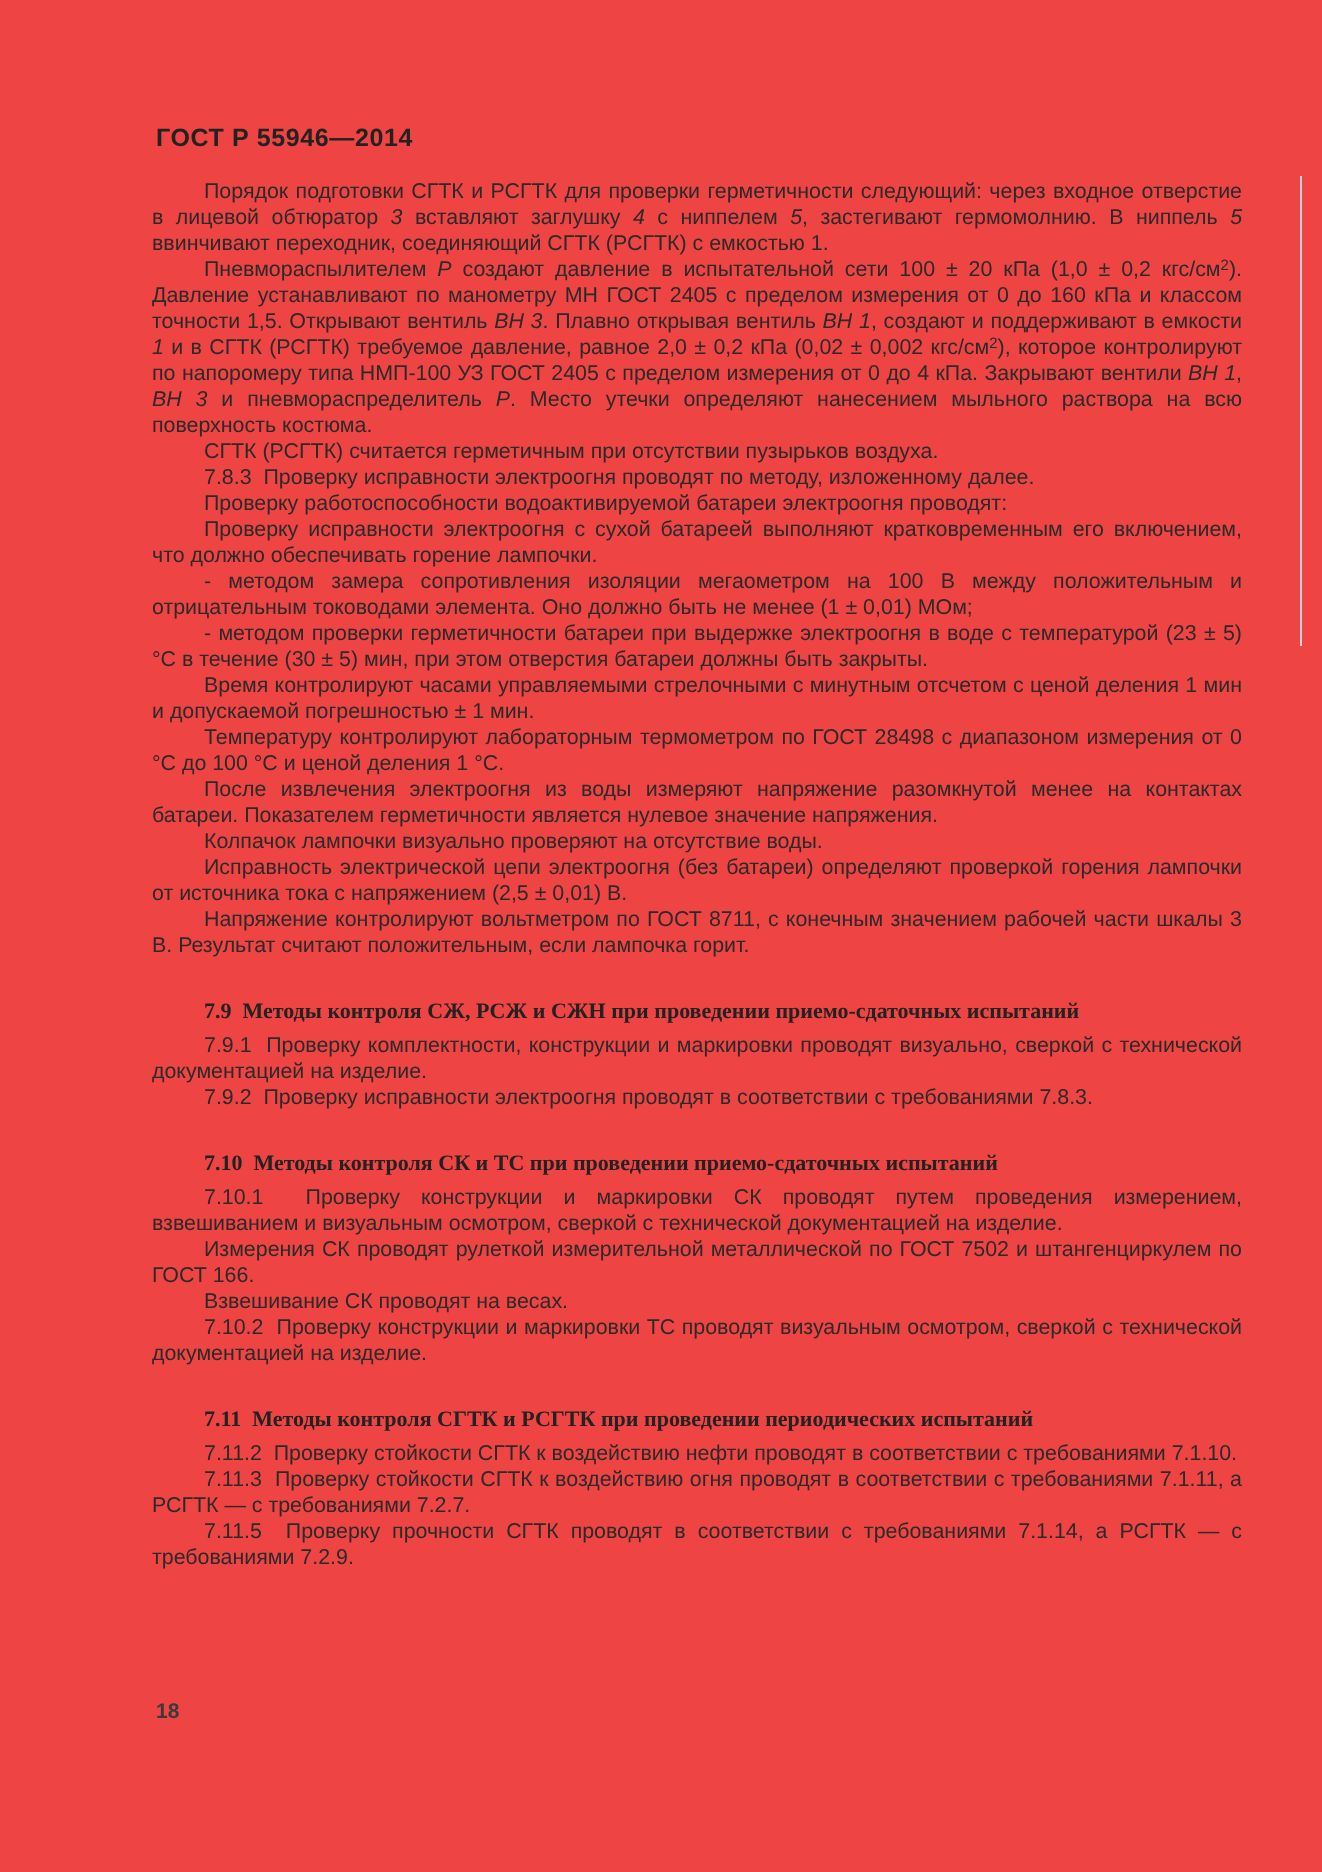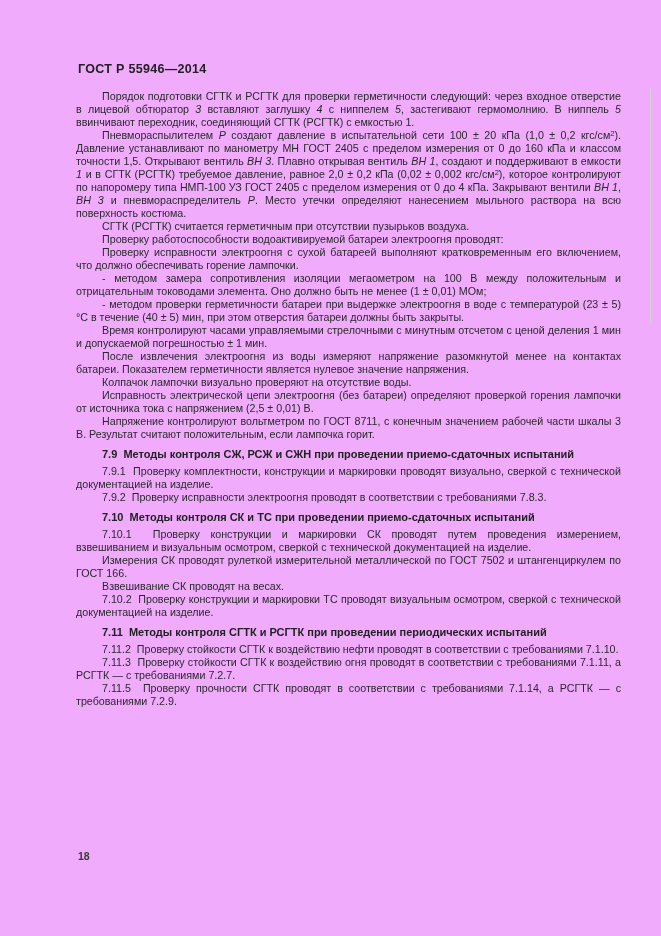--- a/index.html
+++ b/index.html
@@ -1,20 +1,20 @@
 <!DOCTYPE html>
 <html lang="ru"><head>
 <meta charset="utf-8">
 <style>
   html, body { margin: 0; padding: 0; background: #ffffff; }
   .page {
     position: relative;
     width: 661px;
     height: 936px;
-    background: #f0abfc;
+    background: #ef4444;
     overflow: hidden;
     font-family: "Liberation Sans", "DejaVu Sans", sans-serif;
     color: #2a2a2a;
   }
   .doc-header {
     position: absolute;
     left: 78px;
     top: 62px;
     font-size: 12.5px;
     font-weight: 700;
@@ -30,22 +30,23 @@
     line-height: 13px;
     text-align: justify;
   }
   .content p {
     margin: 0;
     text-indent: 26px;
   }
   .content p.heading {
     font-weight: 700;
     font-size: 11px;
-    margin: 7px 0 4px 0;
+    margin: 20px 0 4px 0;
     color: #222;
+    font-family: Liberation Serif, serif;
   }
   .i { font-style: italic; }
   .sup { font-size: 7.5px; vertical-align: 3px; line-height: 0; }
   .page-number {
     position: absolute;
     left: 78px;
     top: 850px;
     font-size: 10.5px;
     color: #3a3a3a;
     font-weight: bold;
@@ -62,25 +63,27 @@
 </head>
 <body>
 
 <div class="page">
   <div class="doc-header">ГОСТ Р 55946—2014</div>
 
   <div class="content">
       <p class="body"><span>Порядок подготовки СГТК и РСГТК для проверки герметичности следующий: через входное отверстие в лицевой обтюратор </span><span class="i">3</span><span> вставляют заглушку </span><span class="i">4</span><span> с ниппелем </span><span class="i">5</span><span>, застегивают гермомолнию. В ниппель </span><span class="i">5</span><span> ввинчивают переходник, соединяющий СГТК (РСГТК) с емкостью 1.</span></p>
       <p class="body"><span>Пневмораспылителем </span><span class="i">Р</span><span> создают давление в испытательной сети 100 ± 20 кПа (1,0 ± 0,2 кгс/см</span><span class="sup">2</span><span>). Давление устанавливают по манометру МН ГОСТ 2405 с пределом измерения от 0 до 160 кПа и классом точности 1,5. Открывают вентиль </span><span class="i">ВН 3</span><span>. Плавно открывая вентиль </span><span class="i">ВН 1</span><span>, создают и поддерживают в емкости </span><span class="i">1</span><span> и в СГТК (РСГТК) требуемое давление, равное 2,0 ± 0,2 кПа (0,02 ± 0,002 кгс/см</span><span class="sup">2</span><span>), которое контролируют по напоромеру типа НМП-100 УЗ ГОСТ 2405 с пределом измерения от 0 до 4 кПа. Закрывают вентили </span><span class="i">ВН 1</span><span>, </span><span class="i">ВН 3</span><span> и пневмораспределитель </span><span class="i">Р</span><span>. Место утечки определяют нанесением мыльного раствора на всю поверхность костюма.</span></p>
       <p class="body"><span>СГТК (РСГТК) считается герметичным при отсутствии пузырьков воздуха.</span></p>
+      <p class="body"><span>7.8.3&nbsp; Проверку исправности электроогня проводят по методу, изложенному далее.</span></p>
       <p class="body"><span>Проверку работоспособности водоактивируемой батареи электроогня проводят:</span></p>
       <p class="body"><span>Проверку исправности электроогня с сухой батареей выполняют кратковременным его включением, что должно обеспечивать горение лампочки.</span></p>
       <p class="body"><span>- методом замера сопротивления изоляции мегаометром на 100 В между положительным и отрицательным тоководами элемента. Оно должно быть не менее (1 ± 0,01) МОм;</span></p>
-      <p class="body"><span>- методом проверки герметичности батареи при выдержке электроогня в воде с температурой (23 ± 5) °С в течение (40 ± 5) мин, при этом отверстия батареи должны быть закрыты.</span></p>
+      <p class="body"><span>- методом проверки герметичности батареи при выдержке электроогня в воде с температурой (23 ± 5) °С в течение (30 ± 5) мин, при этом отверстия батареи должны быть закрыты.</span></p>
       <p class="body"><span>Время контролируют часами управляемыми стрелочными с минутным отсчетом с ценой деления 1 мин и допускаемой погрешностью ± 1 мин.</span></p>
+      <p class="body"><span>Температуру контролируют лабораторным термометром по ГОСТ 28498 с диапазоном измерения от 0 °С до 100 °С и ценой деления 1 °С.</span></p>
       <p class="body"><span>После извлечения электроогня из воды измеряют напряжение разомкнутой менее на контактах батареи. Показателем герметичности является нулевое значение напряжения.</span></p>
       <p class="body"><span>Колпачок лампочки визуально проверяют на отсутствие воды.</span></p>
       <p class="body"><span>Исправность электрической цепи электроогня (без батареи) определяют проверкой горения лампочки от источника тока с напряжением (2,5 ± 0,01) В.</span></p>
       <p class="body"><span>Напряжение контролируют вольтметром по ГОСТ 8711, с конечным значением рабочей части шкалы 3 В. Результат считают положительным, если лампочка горит.</span></p>
       <p class="heading"><span>7.9&nbsp; Методы контроля СЖ, РСЖ и СЖН при проведении приемо-сдаточных испытаний</span></p>
       <p class="body"><span>7.9.1&nbsp; Проверку комплектности, конструкции и маркировки проводят визуально, сверкой с технической документацией на изделие.</span></p>
       <p class="body"><span>7.9.2&nbsp; Проверку исправности электроогня проводят в соответствии с требованиями 7.8.3.</span></p>
       <p class="heading"><span>7.10&nbsp; Методы контроля СК и ТС при проведении приемо-сдаточных испытаний</span></p>
       <p class="body"><span>7.10.1&nbsp; Проверку конструкции и маркировки СК проводят путем проведения измерением, взвешиванием и визуальным осмотром, сверкой с технической документацией на изделие.</span></p>
       <p class="body"><span>Измерения СК проводят рулеткой измерительной металлической по ГОСТ 7502 и штангенциркулем по ГОСТ 166.</span></p>

